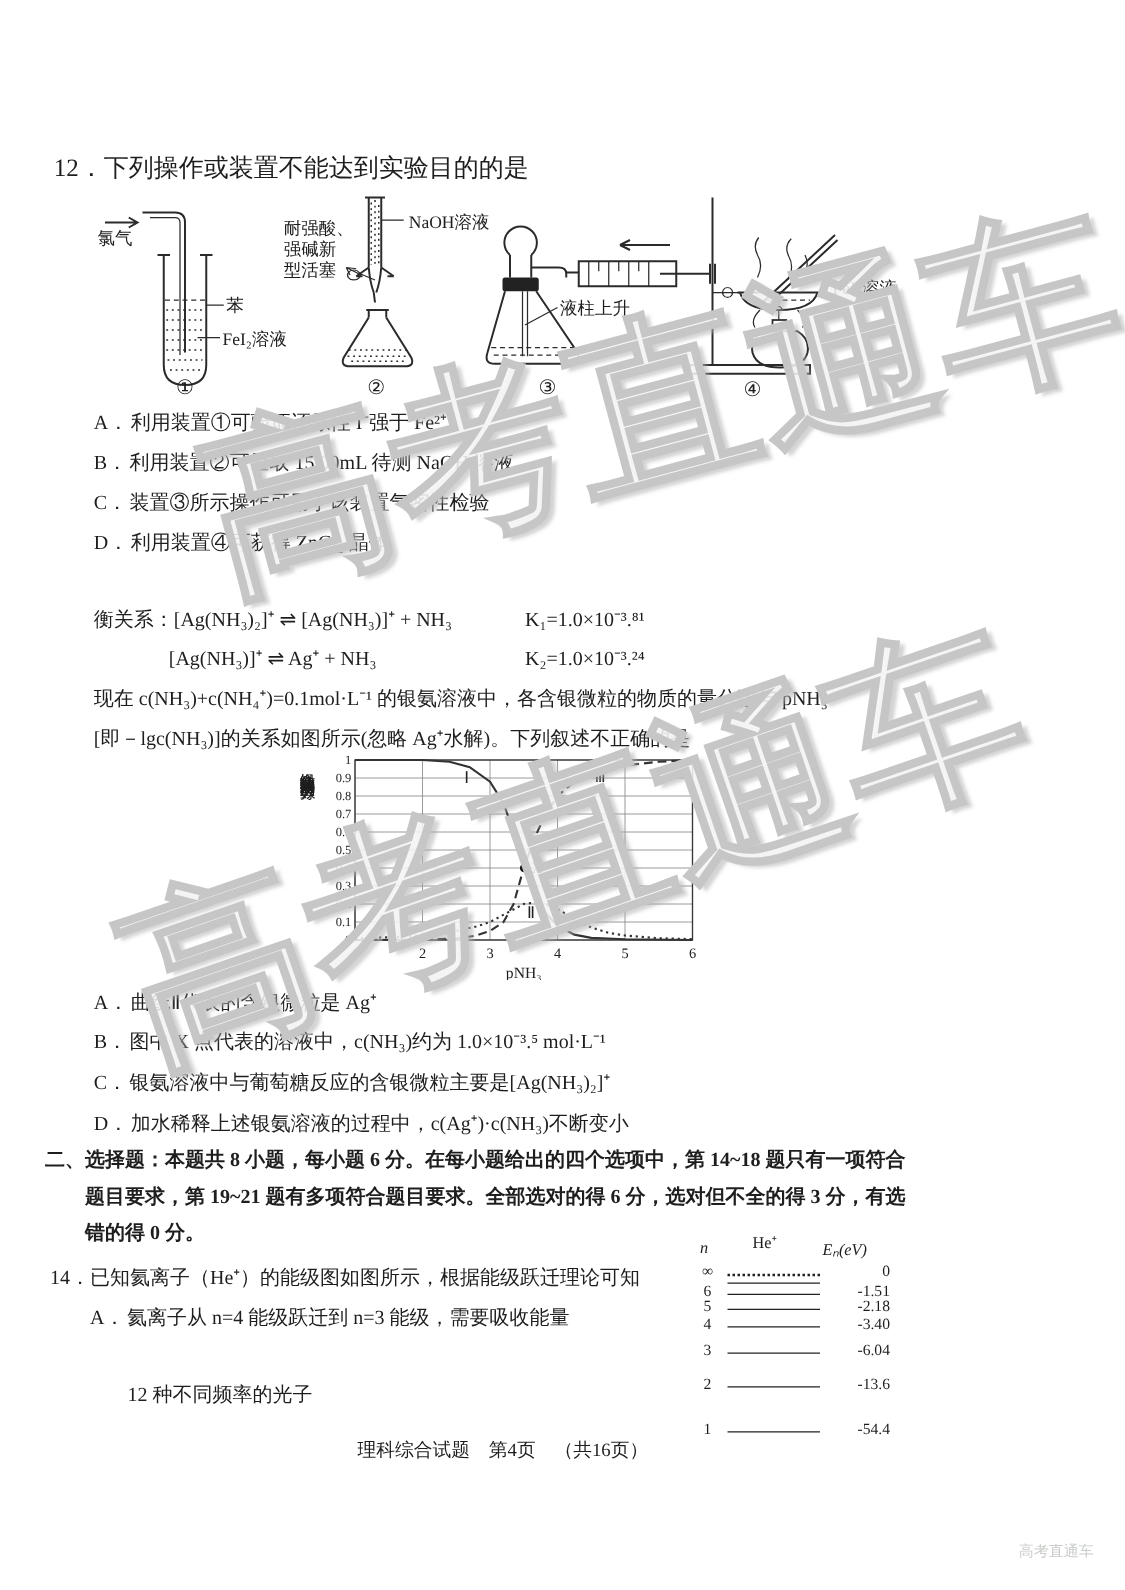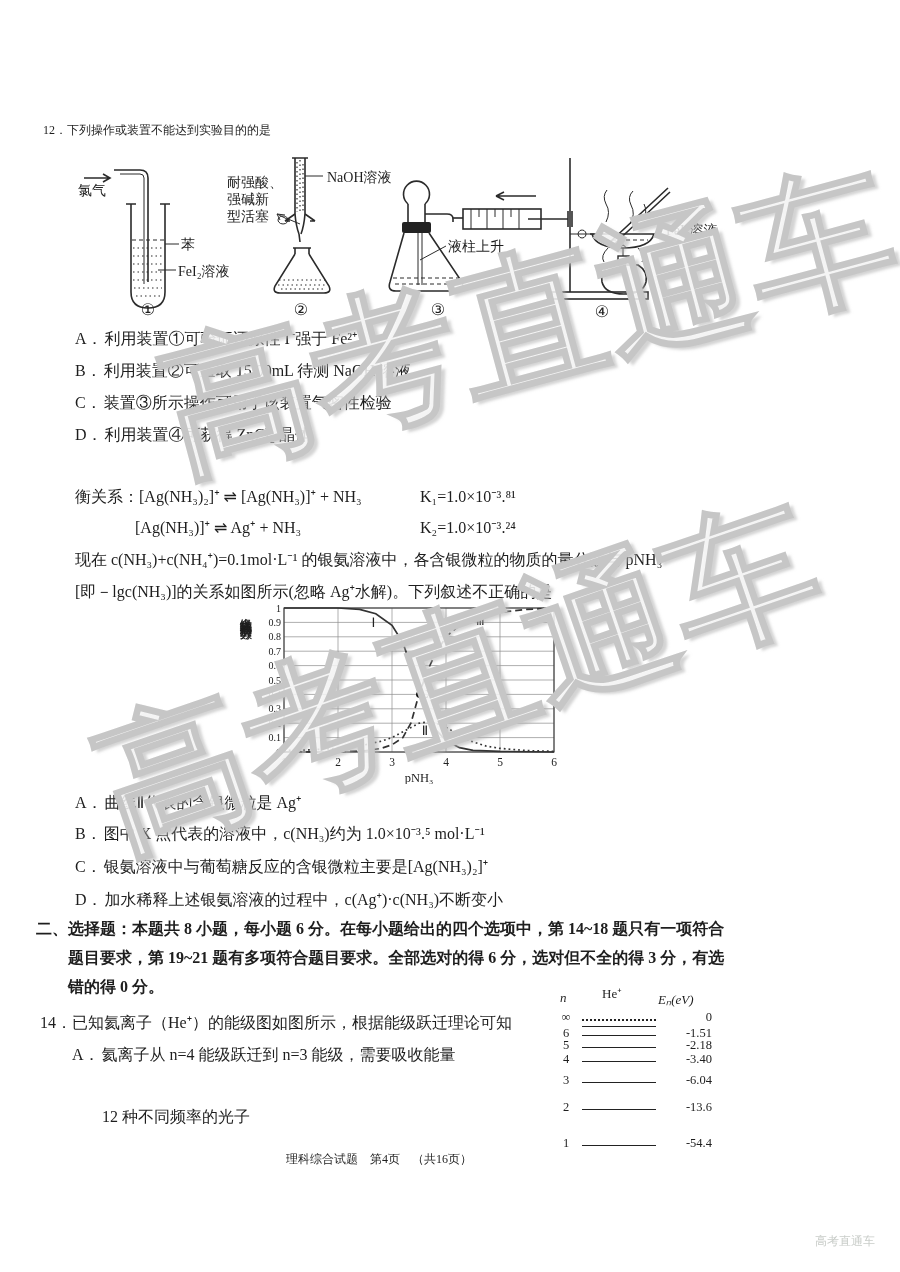--- a/index.html
+++ b/index.html
@@ -1,20 +1,20 @@
 <!DOCTYPE html>
 <html><head>
 <meta charset="utf-8">
 <style>
   html,body{margin:0;padding:0;background:#ffffff;}
   .page{position:relative;width:900px;height:1272px;background:#fff;overflow:hidden;
         font-family:"Liberation Serif",serif;color:#1e1e1e;
         border-right:1px solid #e9e9e9;border-bottom:1px solid #e9e9e9;}
   .t{position:absolute;white-space:nowrap;font-size:16px;line-height:1.25;z-index:2;}
-  .stem{font-size:12px;}
+  .stem{font-size:20px;}
   .opt span{margin-right:2px;}
   .bold{font-weight:bold;}
   .fig{position:absolute;z-index:2;}
   .fig svg{position:absolute;left:0;top:0;}
   .flabel{position:absolute;white-space:nowrap;font-size:14px;z-index:3;}
   .fnum{position:absolute;font-size:16px;z-index:3;}
   .wm{position:absolute;z-index:5;font-family:"Liberation Sans",sans-serif;font-weight:bold;
       font-size:148px;letter-spacing:2px;white-space:nowrap;color:rgba(255,255,255,0.75);
       -webkit-text-stroke:2px #c6c6c6;text-shadow:4px 4px 3px rgba(175,175,175,0.55);
       pointer-events:none;}
@@ -23,21 +23,21 @@
   #q13-ylabel{position:absolute;writing-mode:vertical-rl;text-orientation:upright;
       font-size:12.5px;letter-spacing:1px;z-index:2;}
   #q13-chart{position:absolute;z-index:2;}
   #q14-diagram{position:absolute;width:210px;height:185px;z-index:2;font-size:12px;}
   #q14-diagram .ed-h{position:absolute;white-space:nowrap;font-size:13px;}
   #q14-diagram .it{font-style:italic;}
   #q14-diagram .ed-n{position:absolute;left:2px;width:24px;text-align:center;font-size:12.5px;}
   #q14-diagram .ed-line{position:absolute;left:30px;width:74px;border-top:1.5px solid #222;}
   #q14-diagram .ed-line.dot{border-top-style:dotted;border-top-width:2px;}
   #q14-diagram .ed-e{position:absolute;left:102px;width:58px;text-align:right;font-size:12.5px;}
-  .footer{font-size:12px;}
+  .footer{font-size:15px;}
   svg .ln{stroke:#2b2b2b;stroke-width:1.6;fill:none;}
   svg .thin{stroke:#2b2b2b;stroke-width:1;fill:none;}
   svg .dash{stroke:#2b2b2b;stroke-width:1;fill:none;stroke-dasharray:4 3;}
   svg .dots{stroke:#2b2b2b;stroke-width:1.2;fill:none;stroke-dasharray:1.5 3;}
 </style>
 </head>
 <body>
 
 <div class="page">
 

